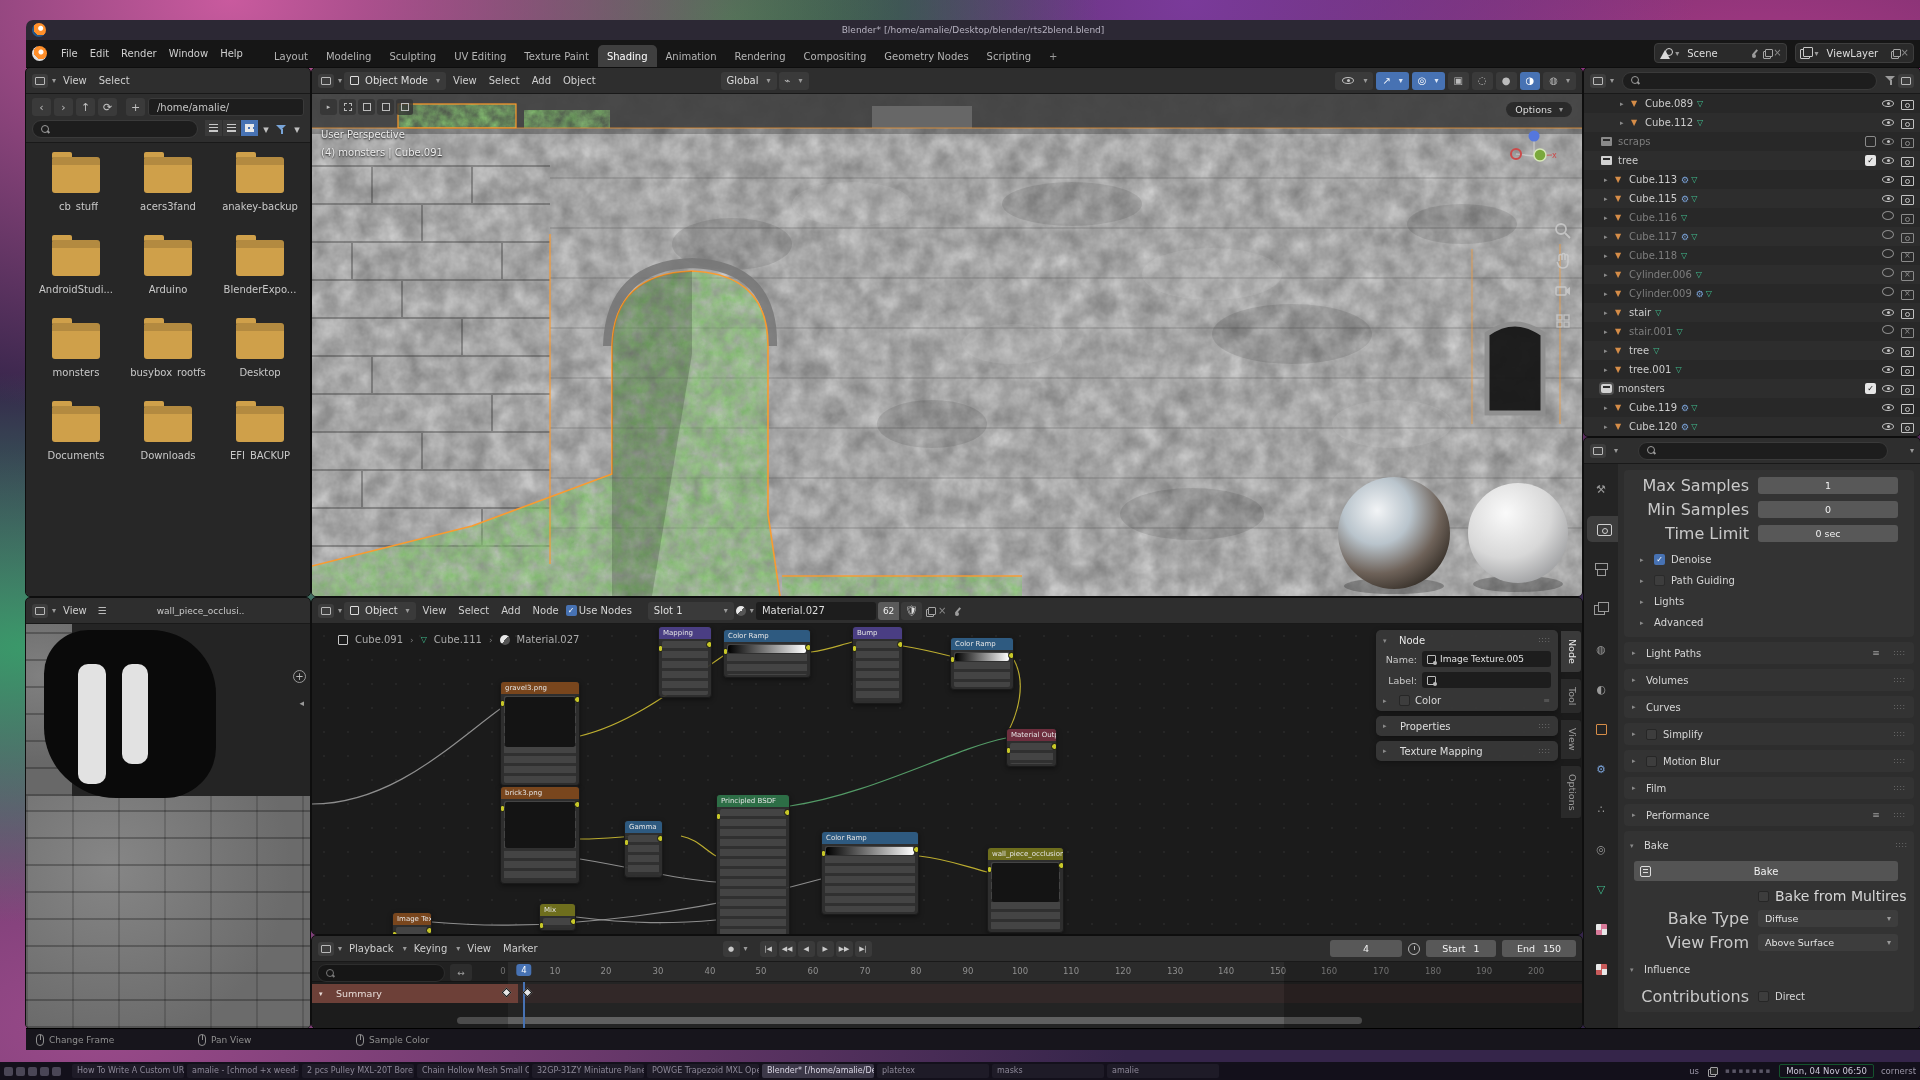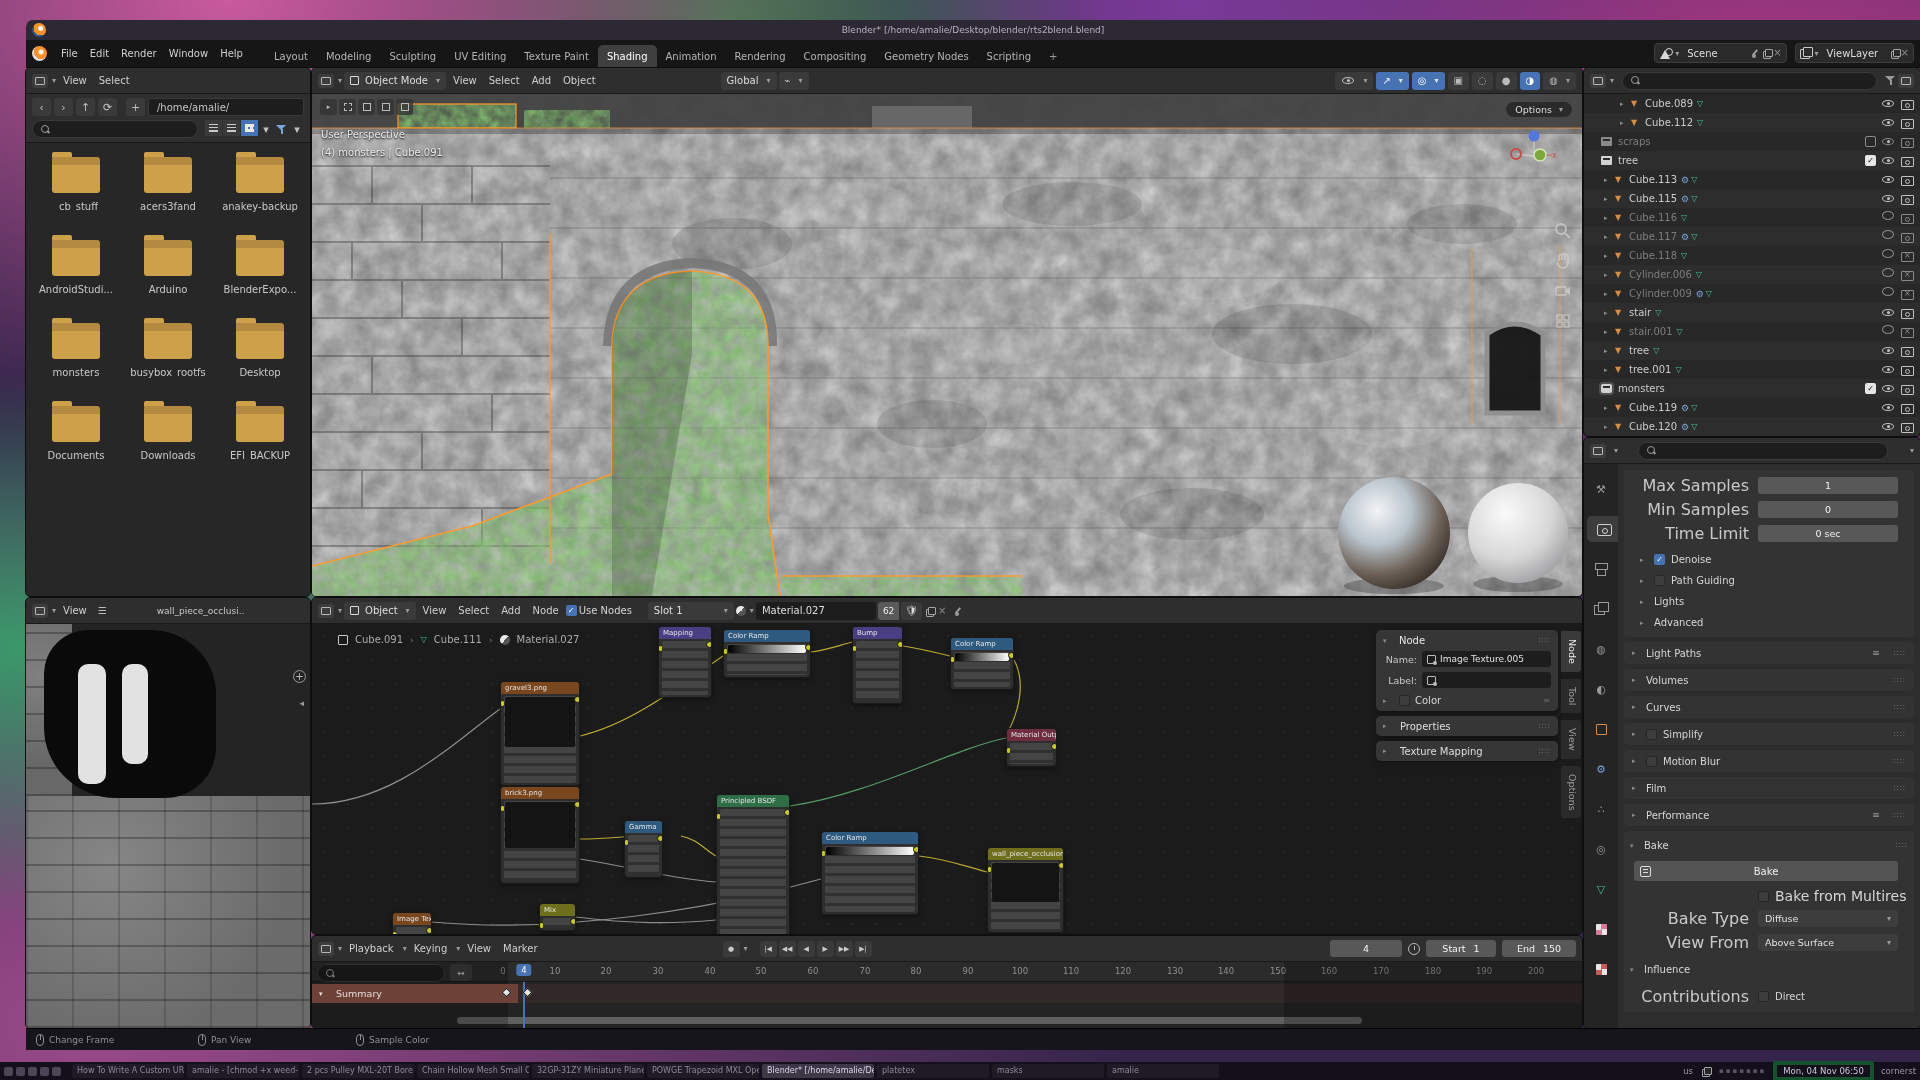--- a/index.html
+++ b/index.html
@@ -256,21 +256,21 @@
   .mouseic{width:8px;height:12px;border:1px solid #8f8f8f;border-radius:4px;position:relative;}
   .mouseic::after{content:"";position:absolute;left:3px;top:0;width:1px;height:5px;background:#8f8f8f;}
   #sb-info{position:absolute;right:14px;top:0;height:22px;display:flex;align-items:center;color:#9a9a9a;}
   #taskbar{left:0;top:1062px;right:0;height:18px;background:#13101b;display:flex;align-items:center;padding:0 4px;gap:3px;}
   .tb-ic{width:9px;height:9px;background:#4a4656;border-radius:2px;flex-shrink:0;}
   .tb-win{width:112px;height:14px;background:#1e1b27;border-radius:2px;color:#8d8898;font-size:8px;line-height:14px;
      padding:0 5px;white-space:nowrap;overflow:hidden;flex-shrink:0;}
   .tb-win.act{background:#3c3848;color:#dcd8e6;}
   #tb-right{margin-left:auto;display:flex;align-items:center;gap:7px;color:#9a95a6;font-size:8.5px;}
   #tb-tray{letter-spacing:2px;color:#5a5666;font-size:7px;}
-  #tb-clock{border:4px solid #14532d;border-radius:2px;padding:1px 6px;color:#ccc8d8;}
+  #tb-clock{border:1px solid #14532d;border-radius:2px;padding:1px 6px;color:#ccc8d8;}
 </style>
 </head>
 <body>
 
 <div id="screen">
 
   <div id="titlebar" class="abs">
     <span class="blogo"></span>
     <span>Blender* [/home/amalie/Desktop/blender/rts2blend.blend]</span>
   </div>

